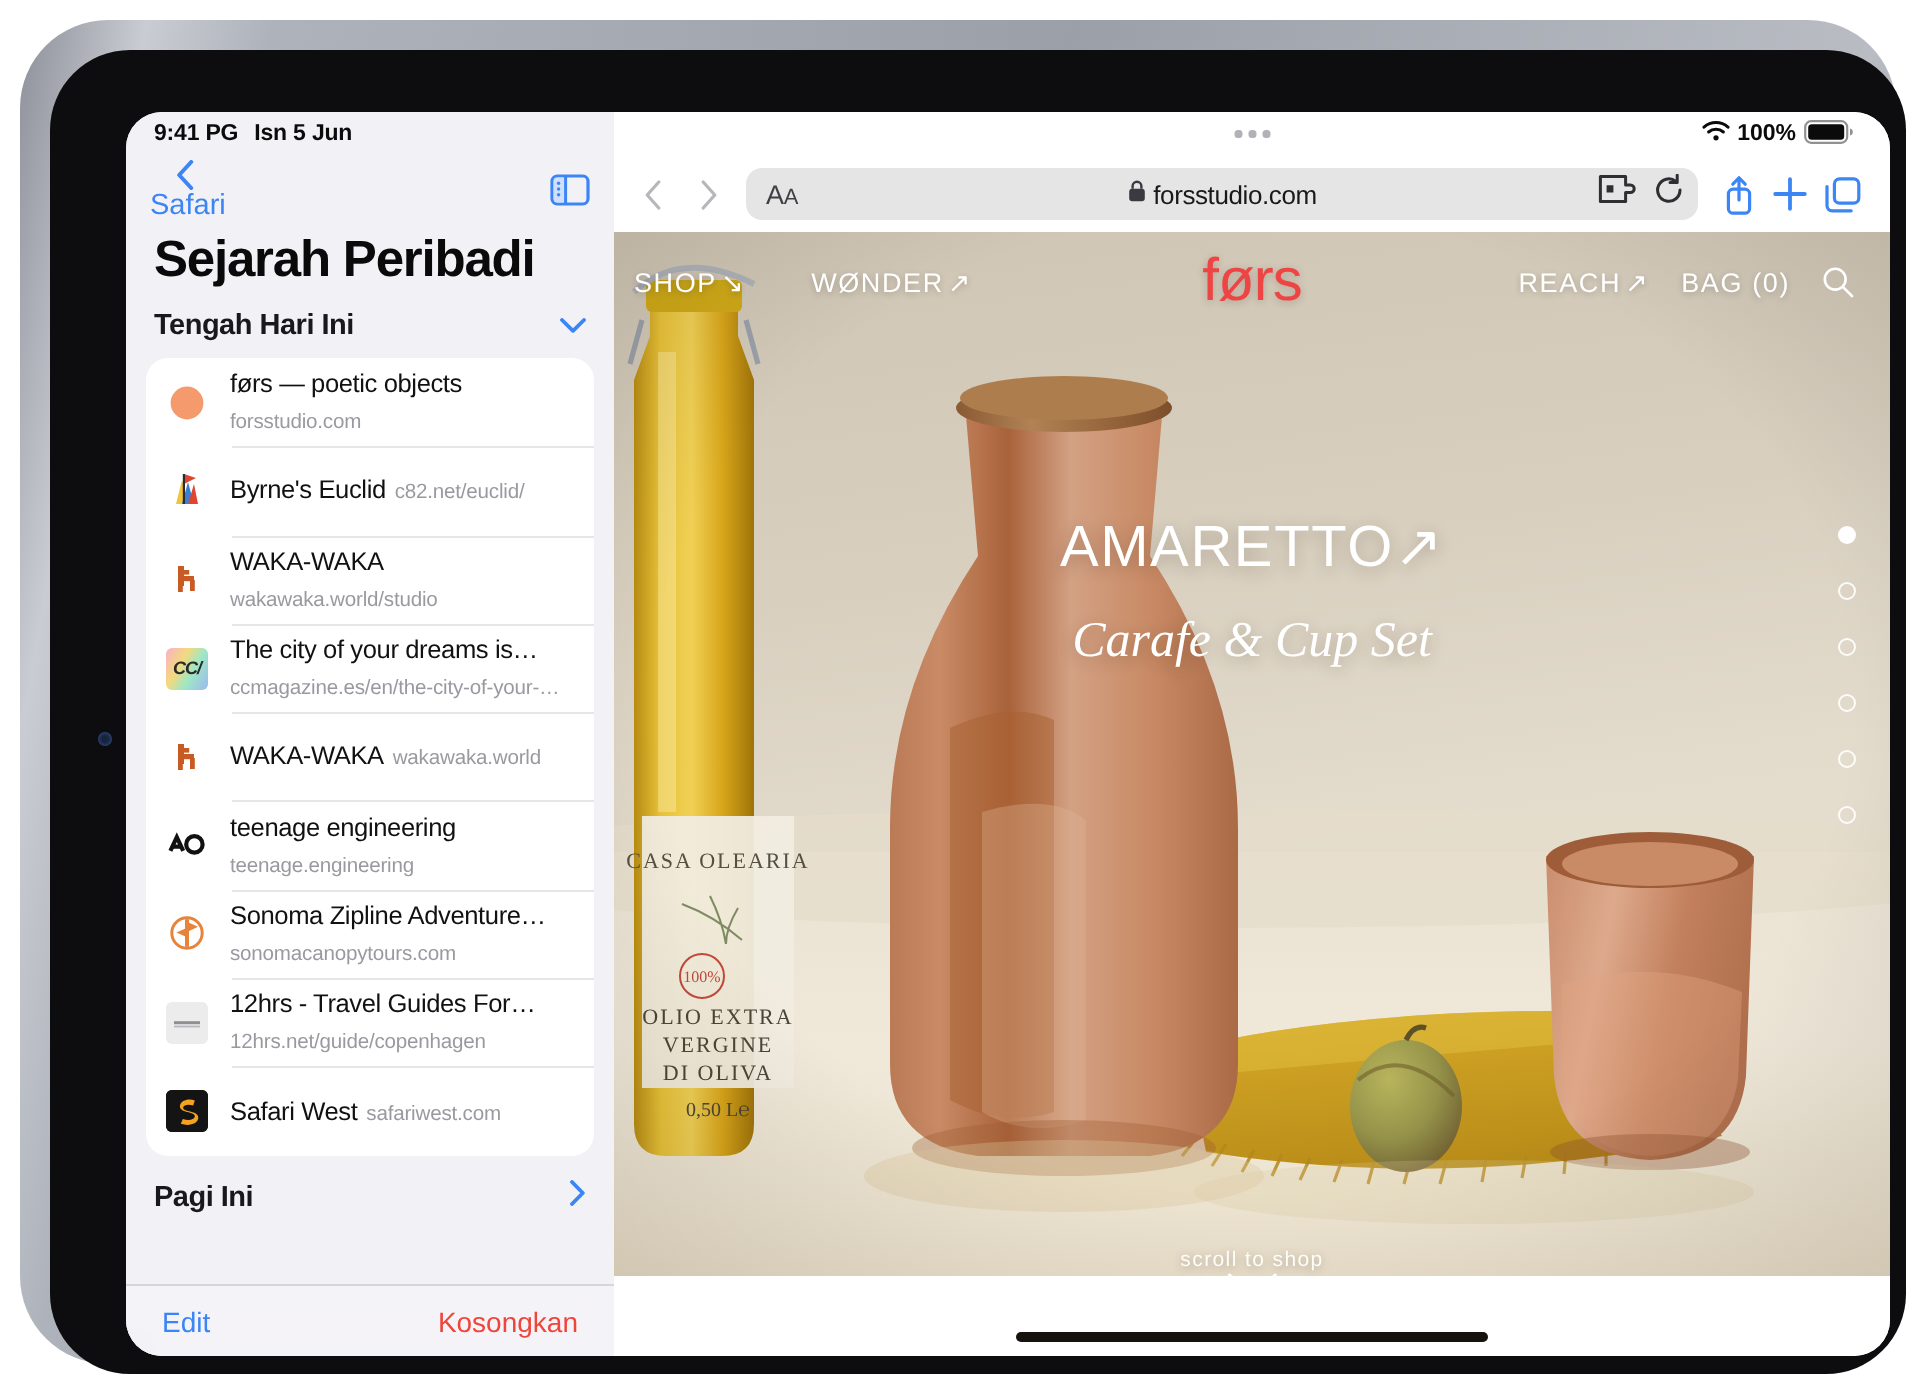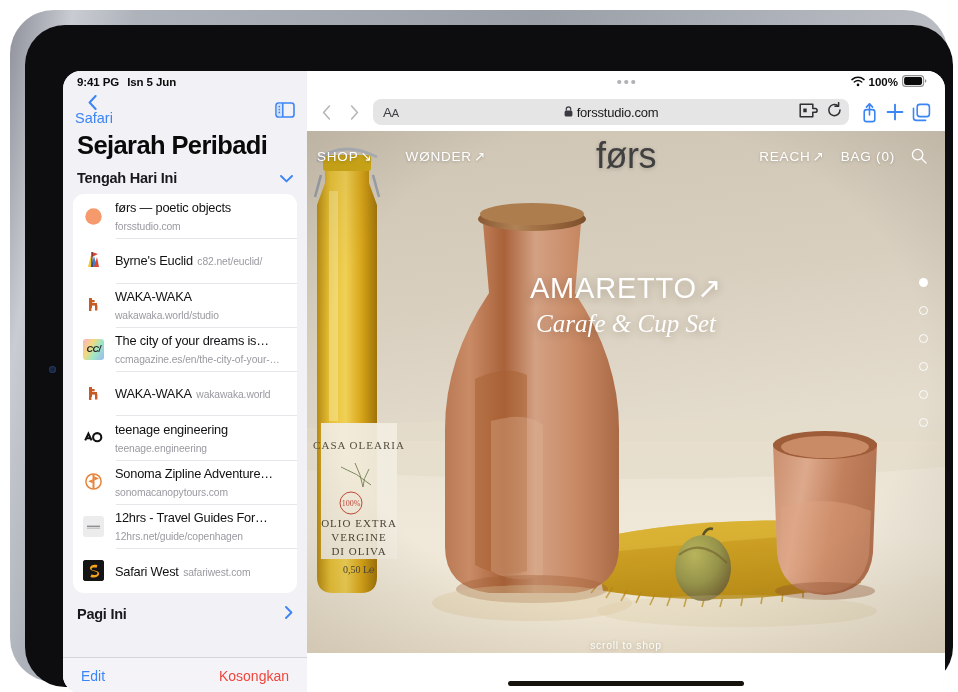--- a/index.html
+++ b/index.html
@@ -29,21 +29,21 @@
   #front-camera {
     position: absolute;
     left: 24px; top: 341px;
     width: 7px; height: 7px;
     border-radius: 50%;
     background: #16233d;
     box-shadow: inset 0 0 2px #3c5a92;
   }
   #screen {
     position: absolute;
-    left: 38px; top: 46px;
+    left: 38px; top: 31px;
     width: 882px; height: 622px;
     border-radius: 18px;
     overflow: hidden;
     background: #f2f2f7;
     display: flex;
   }
 
   
   #sidebar {
     width: 244px; height: 100%;
@@ -199,21 +199,21 @@
   }
   #nav-left { display: flex; align-items: center; gap: 33px; }
   .nav-link {
     font-size: 13.5px; letter-spacing: 0.8px; color: #fff;
     display: flex; align-items: center; gap: 2px;
     text-shadow: 0 1px 3px rgba(0,0,0,0.22);
     cursor: pointer;
   }
   #site-logo {
     position: absolute; left: 50%; transform: translateX(-50%);
-    font-size: 36px; color: #404040; letter-spacing: -0.5px;
+    font-size: 30px; color: #ef4444; letter-spacing: -0.5px;
     text-shadow: 0 1px 4px rgba(0,0,0,0.2);
     cursor: pointer;
     line-height: 1;
   }
   #nav-right { margin-left: auto; display: flex; align-items: center; gap: 16px; }
 
   #hero-caption {
     position: absolute; left: 50%; top: 140px;
     transform: translateX(-50%);
     text-align: center; color: #fff; z-index: 5;
@@ -221,21 +221,21 @@
   }
   #hero-title {
     font-size: 29px; letter-spacing: 0.8px;
     display: flex; align-items: flex-end; justify-content: center;
     text-shadow: 0 2px 8px rgba(60,40,20,0.28);
   }
   #hero-sub {
     font-family: "Liberation Serif", serif;
     font-style: italic;
     font-size: 25px;
-    margin-top: 5px;
+    margin-top: 16px;
     text-shadow: 0 2px 8px rgba(60,40,20,0.28);
   }
 
   #pager { position: absolute; right: 17px; top: 147px; z-index: 5; display: flex; flex-direction: column; gap: 19px; }
   .pager-dot { width: 9px; height: 9px; border-radius: 50%; border: 1.3px solid rgba(255,255,255,0.92); cursor: pointer; }
   .pager-dot.active { background: #ffffff; }
 
   #scroll-to-shop {
     position: absolute; left: 50%; transform: translateX(-50%);
     bottom: 24px; z-index: 5;

